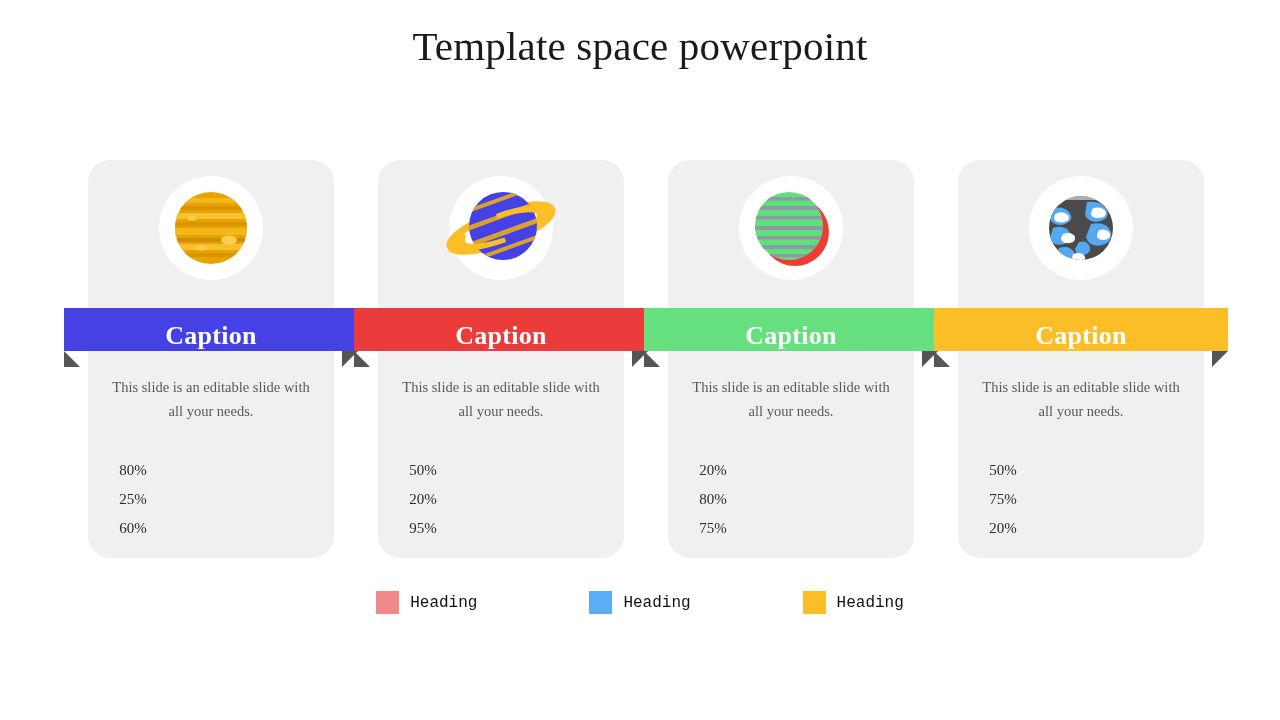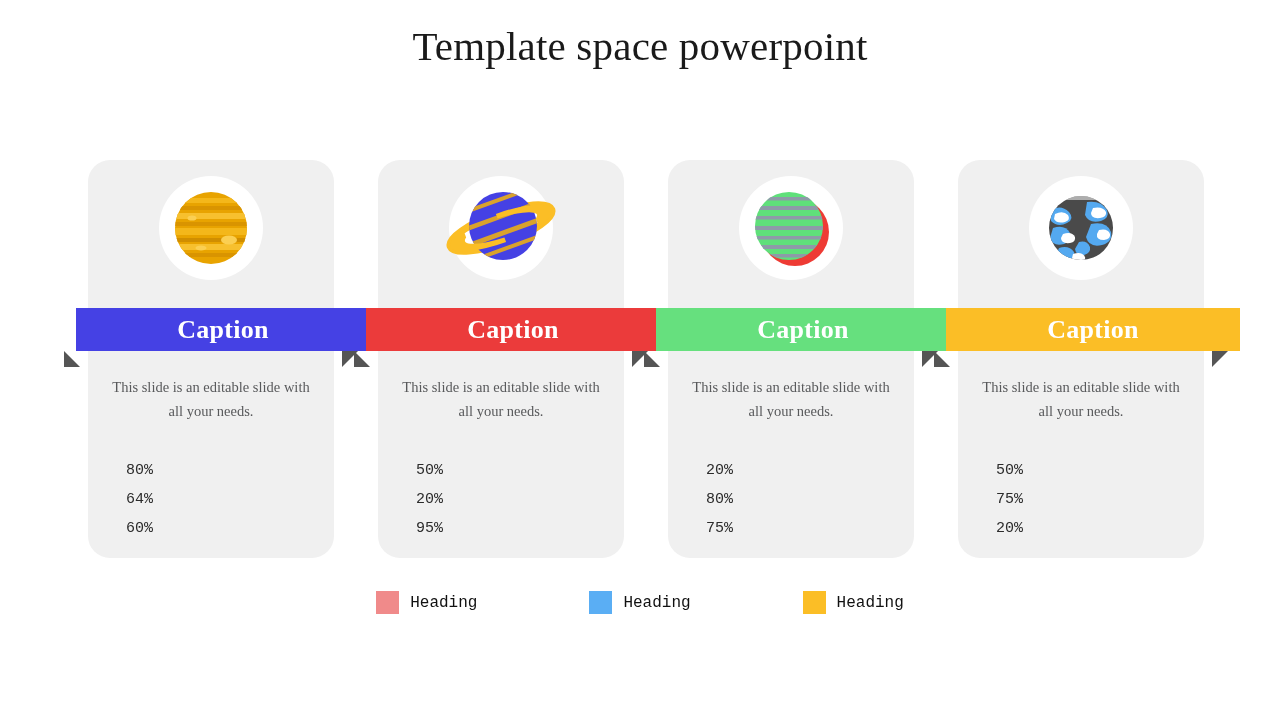--- a/index.html
+++ b/index.html
@@ -74,23 +74,22 @@
     width: 294px;
     height: 43px;
   }
   .ribbon {
     position: absolute;
     top: 0;
     left: 0;
     width: 294px;
     height: 43px;
     display: flex;
-    align-items: center;
+    align-items: flex-end;
     justify-content: center;
-    margin-left: 12px;
   }
   .ribbon-text {
     font-family: "Liberation Serif", "DejaVu Serif", serif;
     font-size: 26px;
     font-weight: bold;
     color: #ffffff;
     letter-spacing: 0.3px;
   }
   .fold {
     position: absolute;
@@ -131,22 +130,22 @@
     width: 205px;
   }
   .bar-row {
     display: flex;
     align-items: center;
     height: 16px;
     margin-bottom: 13px;
   }
   .bar-label {
     width: 40px;
-    text-align: right;
-    font-family: Liberation Mono, monospace;
+    text-align: center;
+    font-family: Liberation Serif, serif;
     font-size: 15px;
     color: #2b2b2b;
     flex: 0 0 40px;
   }
   .bar-track {
     flex: 1 1 auto;
     height: 16px;
     position: relative;
   }
   .bar-fill {
@@ -220,21 +219,21 @@
     </div>
 
     <div class="card-desc">This slide is an editable slide with all your needs.</div>
 
     <div class="bars">
       <div class="bar-row">
         <span class="bar-label">80%</span>
         <span class="bar-track"><span class="bar-fill" style="width: 80%; background: rgb(240, 138, 138);"></span></span>
       </div>
       <div class="bar-row">
-        <span class="bar-label">64%</span>
+        <span class="bar-label">25%</span>
         <span class="bar-track"><span class="bar-fill" style="width: 95%; background: rgb(90, 174, 244);"></span></span>
       </div>
       <div class="bar-row">
         <span class="bar-label">60%</span>
         <span class="bar-track"><span class="bar-fill" style="width: 60%; background: rgb(251, 190, 38);"></span></span>
       </div>
     </div>
   </div>
 
   <div class="card" style="background: rgb(240, 240, 240);">

